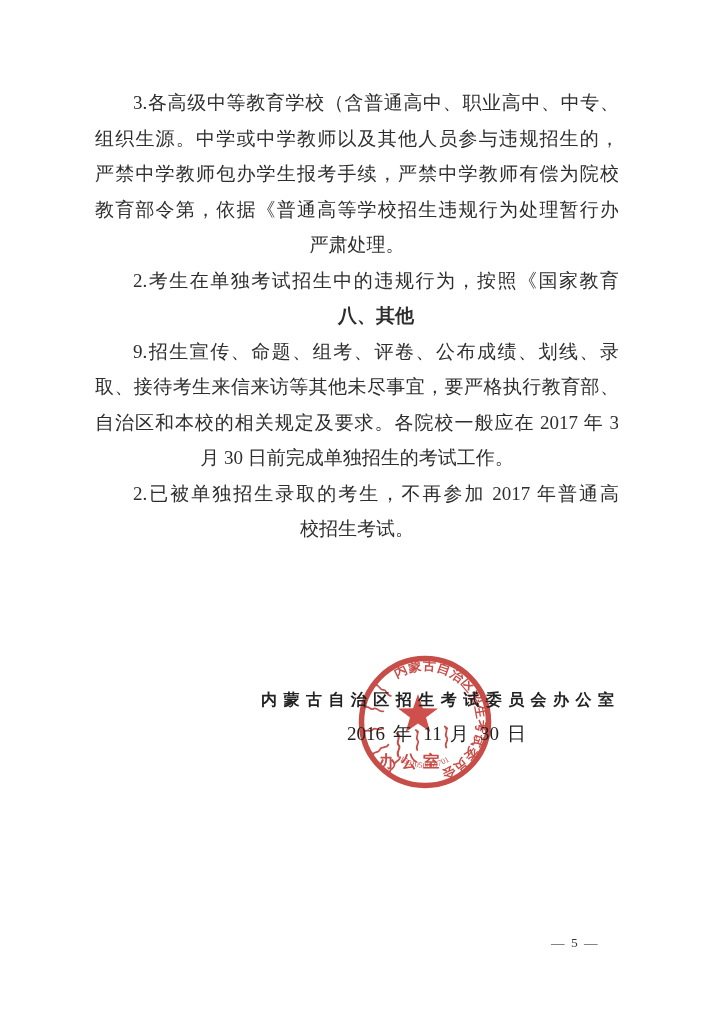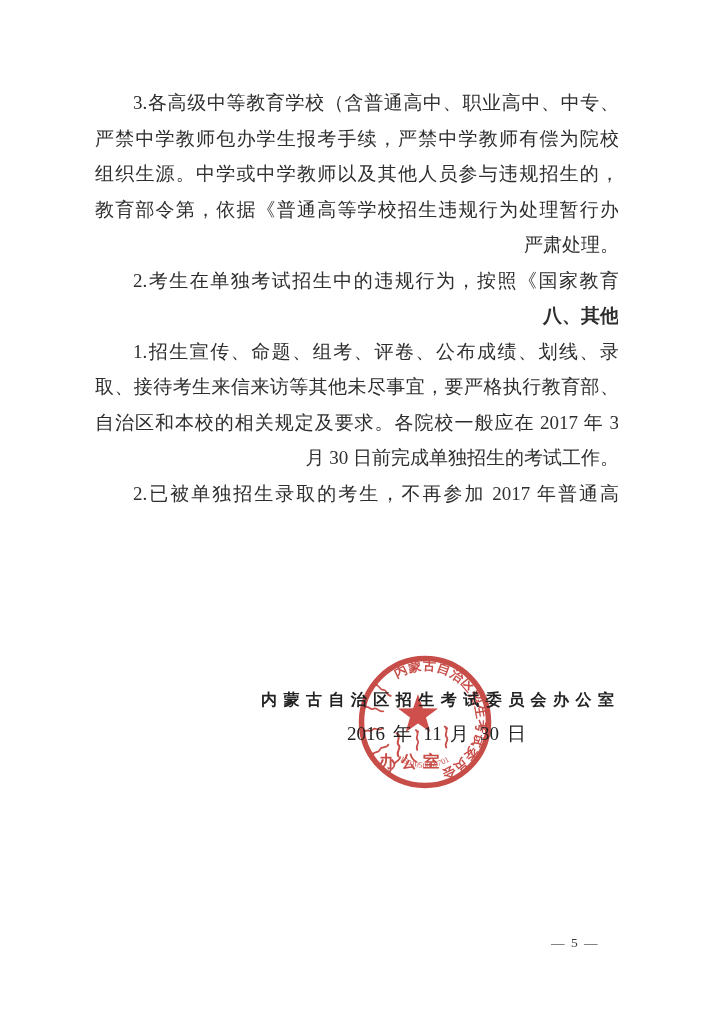--- a/index.html
+++ b/index.html
@@ -3,21 +3,21 @@
 <meta charset="utf-8">
 <style>
   html,body { margin:0; padding:0; background:#ffffff; }
   .page {
     position:relative; width:618px; height:1011px; background:#ffffff;
     font-family:"Liberation Serif","DejaVu Serif",serif; color:#2e2e2e; overflow:hidden;
   }
   .body-text { position:absolute; left:95px; top:85px; width:524px; z-index:1; }
   .line {
     height:35.5px; line-height:35.5px; font-size:19px;
-    white-space:nowrap; text-align:right; overflow:visible;
+    white-space:nowrap; text-align:center; overflow:visible;
   }
   .line.stretch {
     white-space:normal; overflow:hidden;
     text-align:justify; text-align-last:justify;
   }
   .line.indent { text-indent:38px; }
   .line.heading { font-weight:bold; }
   .sig-office {
     position:absolute; left:261px; top:686px; width:353px; height:28px;
     font-size:16px; line-height:28px; color:#222;
@@ -35,31 +35,32 @@
   .seal { position:absolute; left:330px; top:627px; width:190px; height:190px; z-index:2; opacity:0.94; }
   .seal text { font-family:"Liberation Serif","DejaVu Serif",serif; }
 </style>
 </head>
 <body>
 
 <div class="page">
 
   <div class="body-text">
     <div class="line stretch indent">3.各高级中等教育学校（含普通高中、职业高中、中专、</div>
+    <div class="line stretch">组织生源。中学或中学教师以及其他人员参与违规招生的，</div>
     <div class="line stretch">严禁中学教师包办学生报考手续，严禁中学教师有偿为院校</div>
-    <div class="line stretch">组织生源。中学或中学教师以及其他人员参与违规招生的，</div>
     <div class="line stretch">教育部令第，依据《普通高等学校招生违规行为处理暂行办法》</div>
     <div class="line">严肃处理。</div>
     <div class="line stretch indent">2.考生在单独考试招生中的违规行为，按照《国家教育</div>
     <div class="line heading indent">八、其他</div>
-    <div class="line stretch indent">1.招生宣传、命题、组考、评卷、公布成绩、划线、录</div>
+    <div class="line stretch indent">9.招生宣传、命题、组考、评卷、公布成绩、划线、录</div>
     <div class="line stretch">取、接待考生来信来访等其他未尽事宜，要严格执行教育部、</div>
     <div class="line stretch">自治区和本校的相关规定及要求。各院校一般应在 2017 年 3</div>
     <div class="line">月 30 日前完成单独招生的考试工作。</div>
     <div class="line stretch indent">2.已被单独招生录取的考生，不再参加 2017 年普通高</div>
+    <div class="line">校招生考试。</div>
   </div>
 
   <svg class="seal" viewBox="0 0 190 190">
     <defs>
       <path id="mg" d="M-1.2,-11 L1.2,-9 M0,-9 C2.5,-6.5 -2.5,-3.5 0.8,-0.5 C3,2 -2.2,5 0.3,9" fill="none" stroke="#c4423d" stroke-width="1.7" stroke-linecap="round"></path>
       <path id="arcTop" d="M65.2,52.4 A52,52 0 1 1 104,146.2" fill="none"></path>
       <path id="arcBottom" d="M68.6,132.7 A46,46 0 0 0 121.4,132.7" fill="none"></path>
     </defs>
 
     <circle cx="95" cy="95" r="63.5" fill="none" stroke="#c4423d" stroke-width="5.5"></circle>

